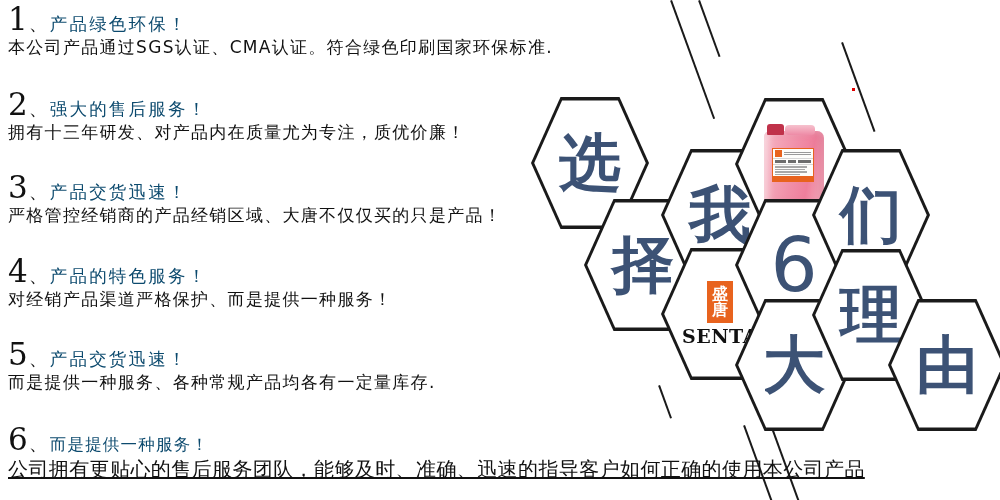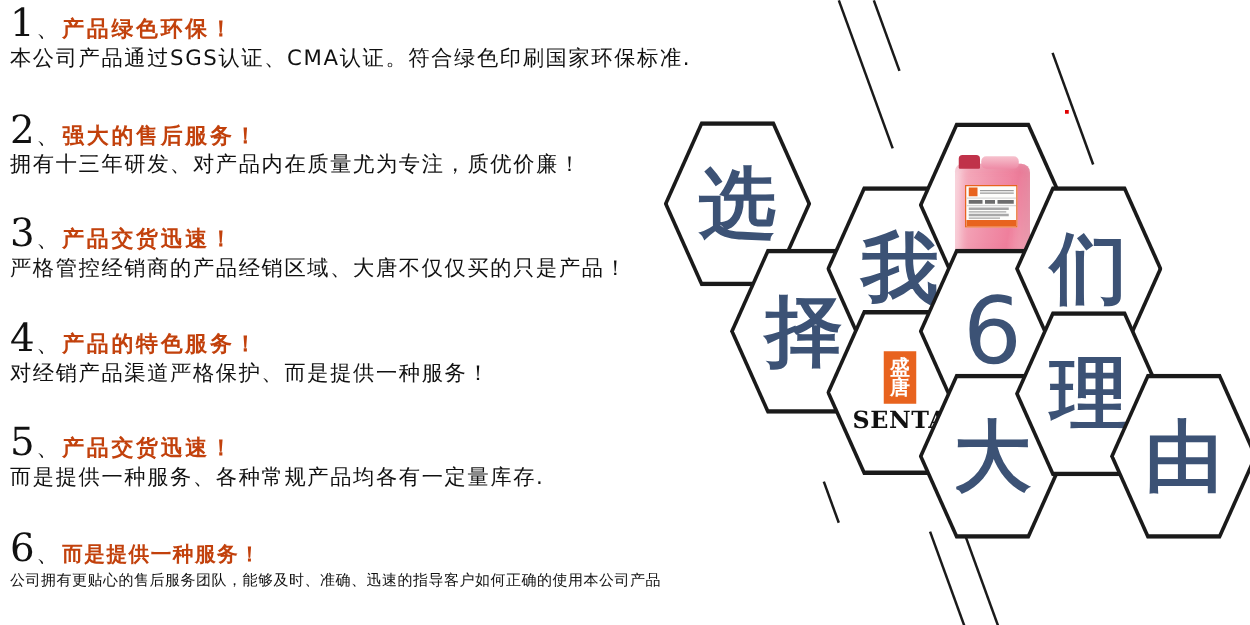--- a/index.html
+++ b/index.html
@@ -18,28 +18,28 @@
   
   .reason{position:absolute;left:8px;width:660px;}
   .reason .head{white-space:nowrap;line-height:1;display:flex;align-items:baseline;}
   .reason .num{
     font-size:31px;color:#111;font-weight:400;
     font-family:"DejaVu Serif","Liberation Serif",serif;
     letter-spacing:0;
   }
   .reason .dun{font-size:19px;color:#111;margin-left:1px;}
   .reason .title{
-    font-size:17.5px;color:#c2410c;letter-spacing:2.2px;margin-left:2px;
-    font-weight:700;
+    font-size:17.5px;color:#0c4a6e;letter-spacing:2.2px;margin-left:2px;
+    font-weight:400;
   }
   .reason .body{
     font-size:17px;color:#111;letter-spacing:1.3px;white-space:nowrap;
     margin-top:3px;line-height:1.15;
   }
-  .reason.r6 .body{letter-spacing:0.4px;font-size:12px;}
+  .reason.r6 .body{letter-spacing:0.4px;font-size:20px;text-decoration:underline;}
   .reason.r6 .title{letter-spacing:1.2px;font-size:16.5px;}
 
   
   #honeycomb{position:absolute;left:0;top:0;width:1000px;height:500px;}
   .hex{
     position:absolute;
     width:118px;height:136px;
   }
   .hex .shape{
     position:absolute;left:0;top:0;width:100%;height:100%;

